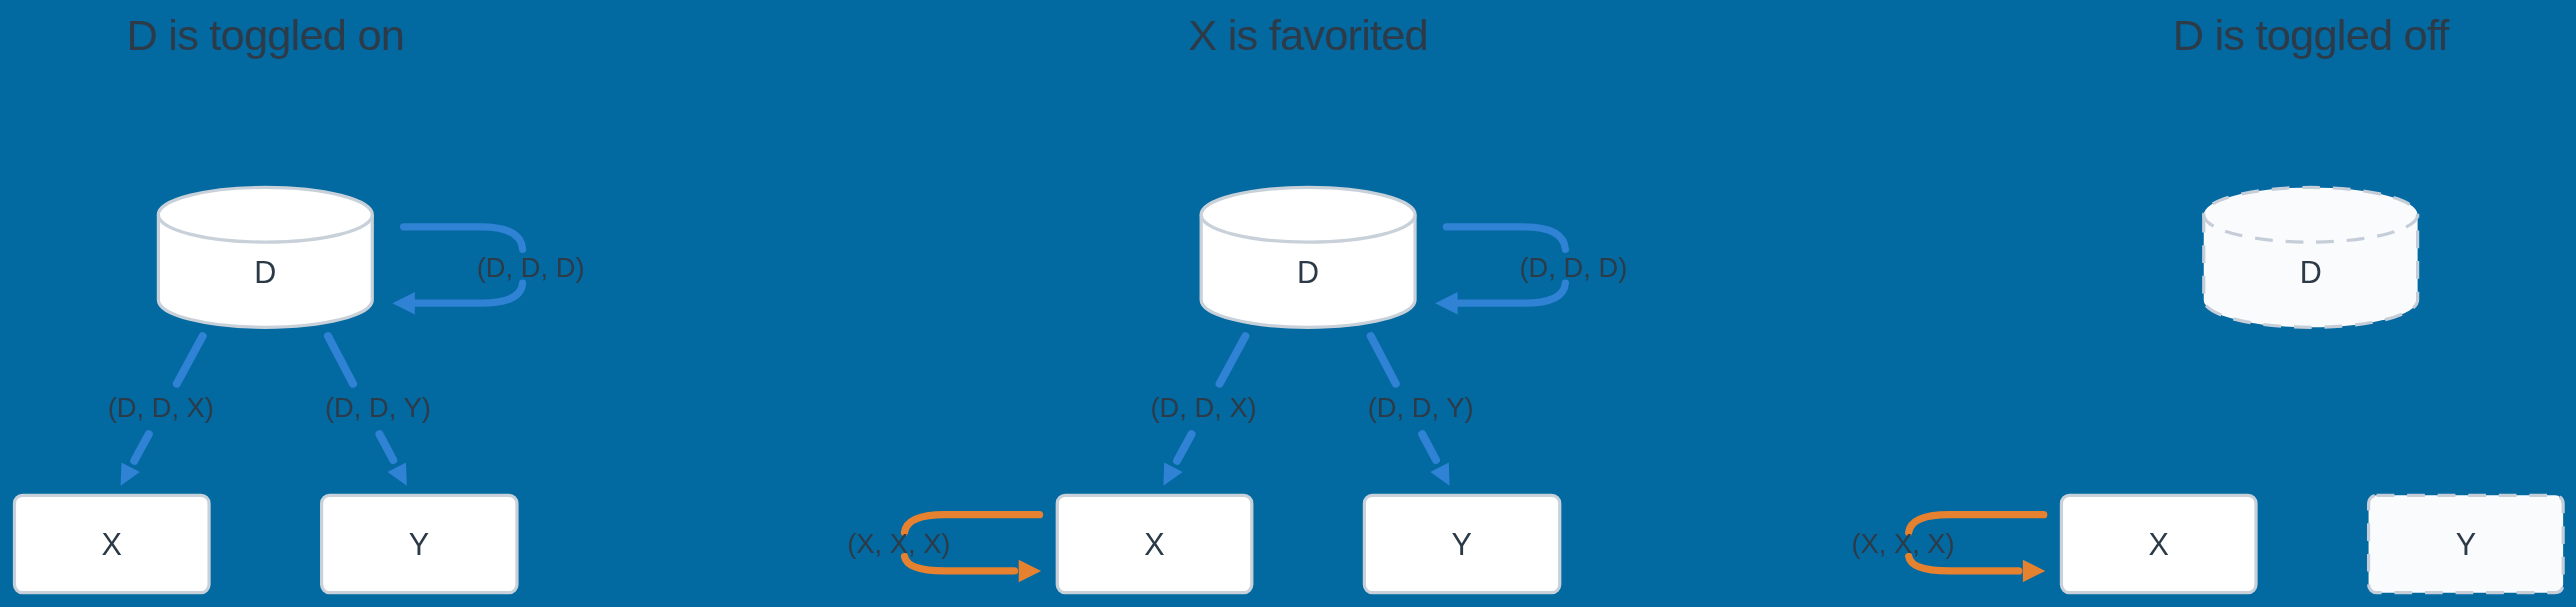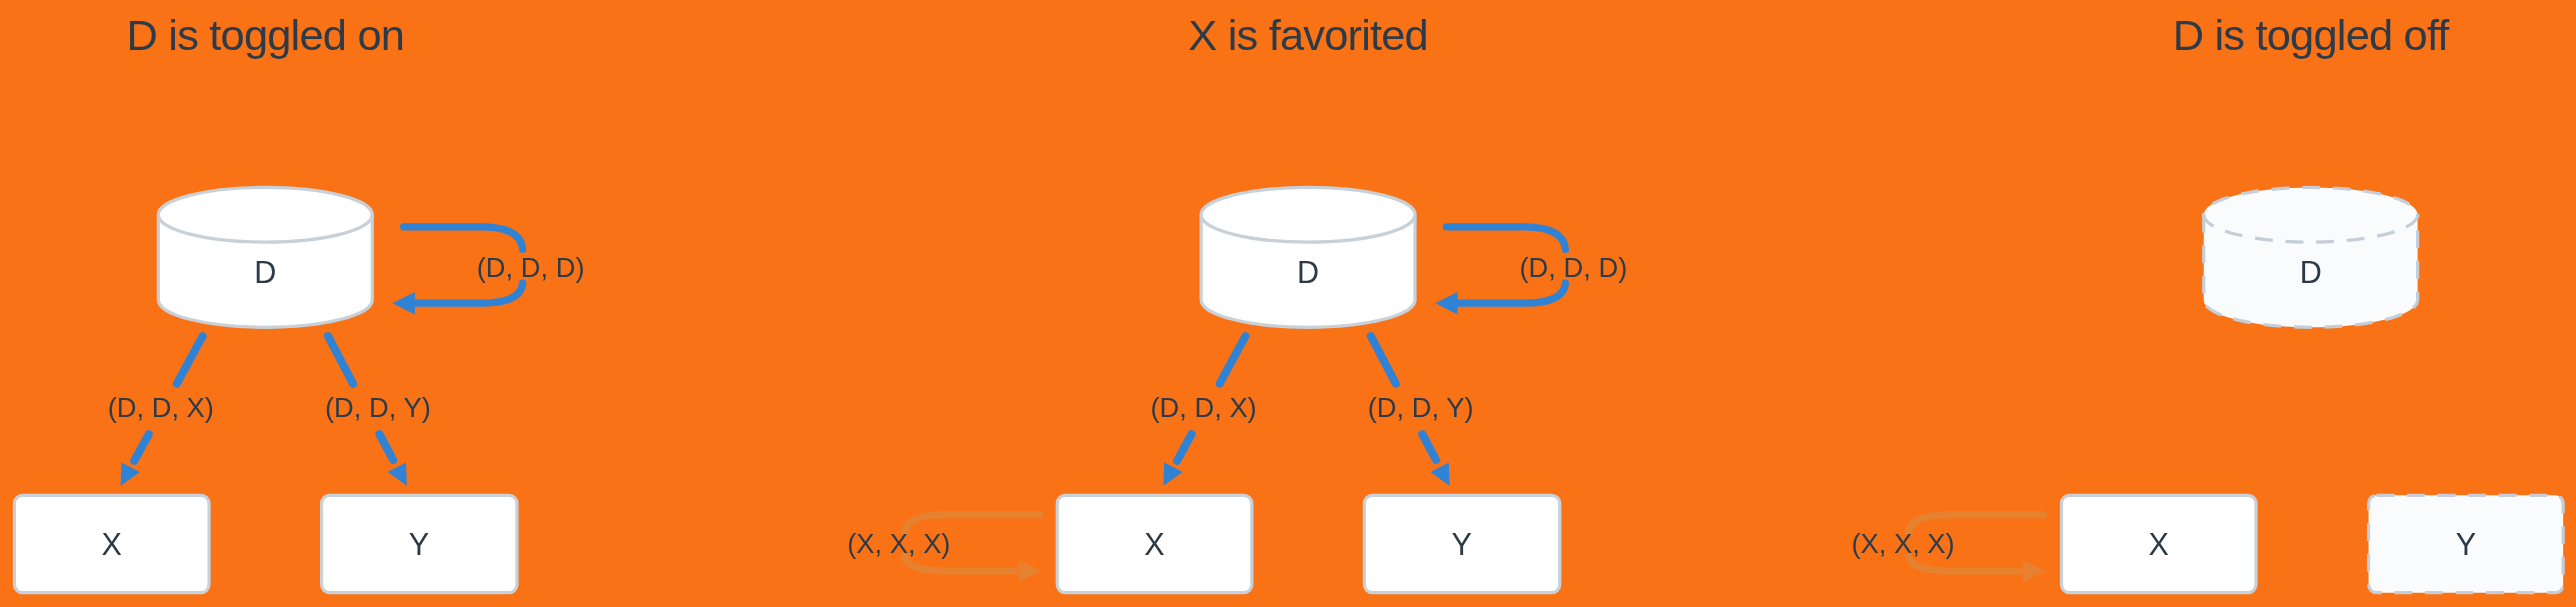--- a/index.html
+++ b/index.html
@@ -1,16 +1,16 @@
 <!DOCTYPE html>
 <html style="font-size:13px"><head>
 <meta charset="utf-8">
 <style>
   html,body{margin:0;padding:0;background:#edf1f6;}
-  .stage{position:relative;width:2576px;height:608px;background:#f97316;overflow:hidden;
+  .stage{position:relative;width:2576px;height:608px;background:#0369a1;overflow:hidden;
          font-family:"Liberation Sans", sans-serif;}
   svg{display:block;}
   .scene-title{font-family:"Liberation Sans", sans-serif;font-size:54px;font-weight:500;
                letter-spacing:-1px;fill:#2d3b48;text-anchor:middle;}
   .node-label{font-family:"Liberation Sans", sans-serif;font-size:38px;fill:#2c3a47;text-anchor:middle;}
   .edge-label{font-family:"Liberation Sans", sans-serif;font-size:34px;fill:#2d3b48;text-anchor:middle;}
   .node-shape{fill:#ffffff;stroke:#c8d1d9;stroke-width:4;}
   .node-shape-dashed{fill:#fafbfd;stroke:#c5ced8;stroke-width:4;stroke-dasharray:22 16;}
   .edge-blue{stroke:#2f82d4;stroke-width:10;fill:none;stroke-linecap:round;}
   .loop-blue{stroke:#2f82d4;stroke-width:9;fill:none;stroke-linecap:round;}

